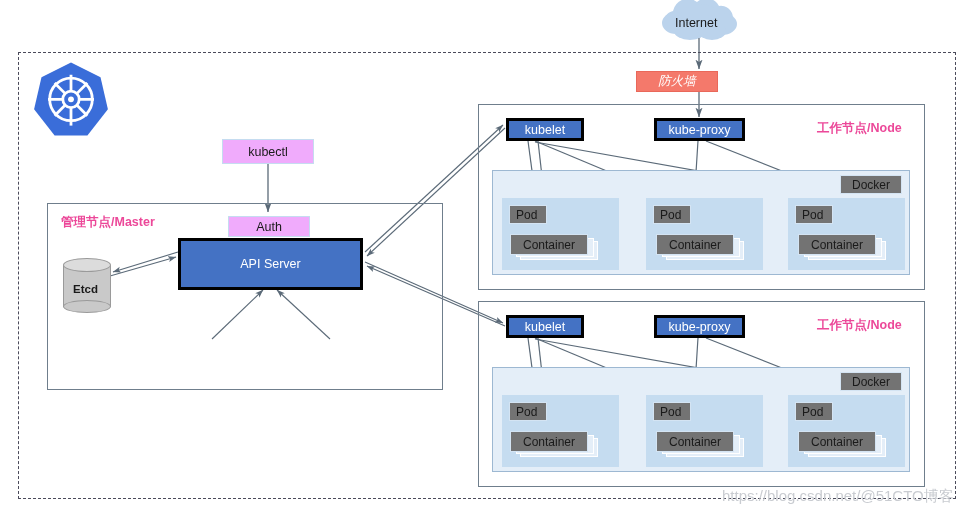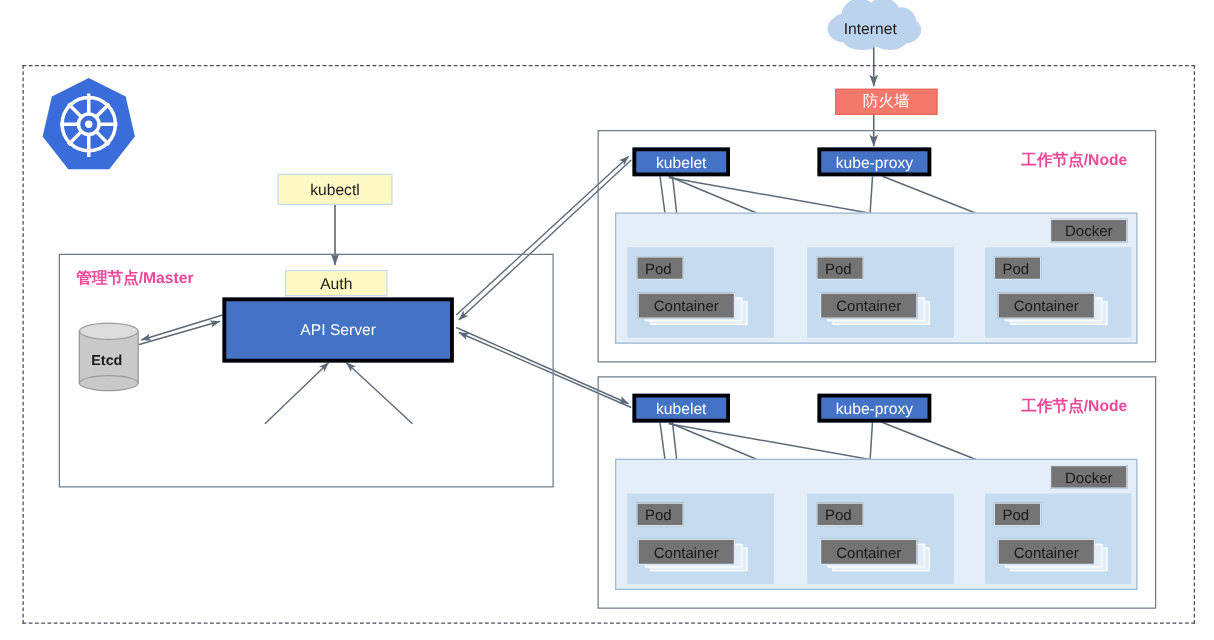--- a/index.html
+++ b/index.html
@@ -16,21 +16,21 @@
   
   .frame{border:1.4px solid #6f7e8c;background:transparent;}
 
   
   .region-label{font-weight:bold;color:#ec4899;font-size:12.5px;white-space:nowrap;}
 
   
   .box-blue{background:#4472C4;border:3px solid #000000;color:#ffffff;
             display:flex;align-items:center;justify-content:center;
             font-size:12.5px;line-height:1.12;text-align:center;}
-  .box-lightblue{background:#fef9c3;border:1px solid #C5DCF0;color:#1a1a1a;
+  .box-lightblue{background:#f0abfc;border:1px solid #C5DCF0;color:#1a1a1a;
             display:flex;align-items:center;justify-content:center;
             font-size:12.5px;text-align:center;}
   .box-red{background:#F4796B;border:1px solid #e9685a;color:#ffffff;
             display:flex;align-items:center;justify-content:center;
             font-size:12.5px;text-align:center;}
 
   
   .docker-panel{background:#E4EEF8;border:1.2px solid #9db8d2;}
   .pod-panel{background:#C5DCF0;border:1px solid #C5DCF0;}
   .tag{background:#737373;border:1.3px solid #D4E4F3;color:#1a1a1a;
@@ -138,21 +138,21 @@
         <line x1="60" y1="48" x2="78" y2="48"></line>
         <line x1="30" y1="28" x2="43" y2="41"></line>
         <line x1="57" y1="55" x2="70" y2="68"></line>
         <line x1="70" y1="28" x2="57" y2="41"></line>
         <line x1="43" y1="55" x2="30" y2="68"></line>
       </g>
       <circle cx="50" cy="48" r="3.6" fill="#ffffff"></circle>
     </svg>
   </div>
 
-  <div class="abs box-red" style="left:668px;top:71px;width:82px;height:21px;">防火墙</div>
+  <div class="abs box-red" style="left:636px;top:71px;width:82px;height:21px;font-style:italic;">防火墙</div>
 
   <div class="abs frame" style="left:47px;top:203px;width:396px;height:187px;"></div>
   <div class="abs region-label" style="left:61px;top:214px;">管理节点/Master</div>
 
   <div class="abs box-lightblue" style="left:222px;top:139px;width:92px;height:25px;">kubectl</div>
 
   <div class="abs box-lightblue" style="left:228px;top:216px;width:82px;height:21px;">Auth</div>
 
   <div class="abs box-blue" style="left:178px;top:238px;width:185px;height:52px;">API Server</div>
 
@@ -212,14 +212,15 @@
   <div class="abs ctr-ghost" style="left:666px;top:438px;width:78px;height:19px;"></div>
   <div class="abs ctr-ghost" style="left:662px;top:435px;width:78px;height:19px;"></div>
   <div class="abs tag" style="left:656px;top:431px;width:78px;height:21px;">Container</div>
 
   <div class="abs pod-panel" style="left:788px;top:395px;width:117px;height:72px;"></div>
   <div class="abs tag tag-left" style="left:795px;top:402px;width:38px;height:19px;">Pod</div>
   <div class="abs ctr-ghost" style="left:808px;top:438px;width:78px;height:19px;"></div>
   <div class="abs ctr-ghost" style="left:804px;top:435px;width:78px;height:19px;"></div>
   <div class="abs tag" style="left:798px;top:431px;width:78px;height:21px;">Container</div>
 
+  <div class="watermark" style="left:722px;top:487px;">https://blog.csdn.net/@51CTO博客</div>
 
 </div>
 
 </body></html>

